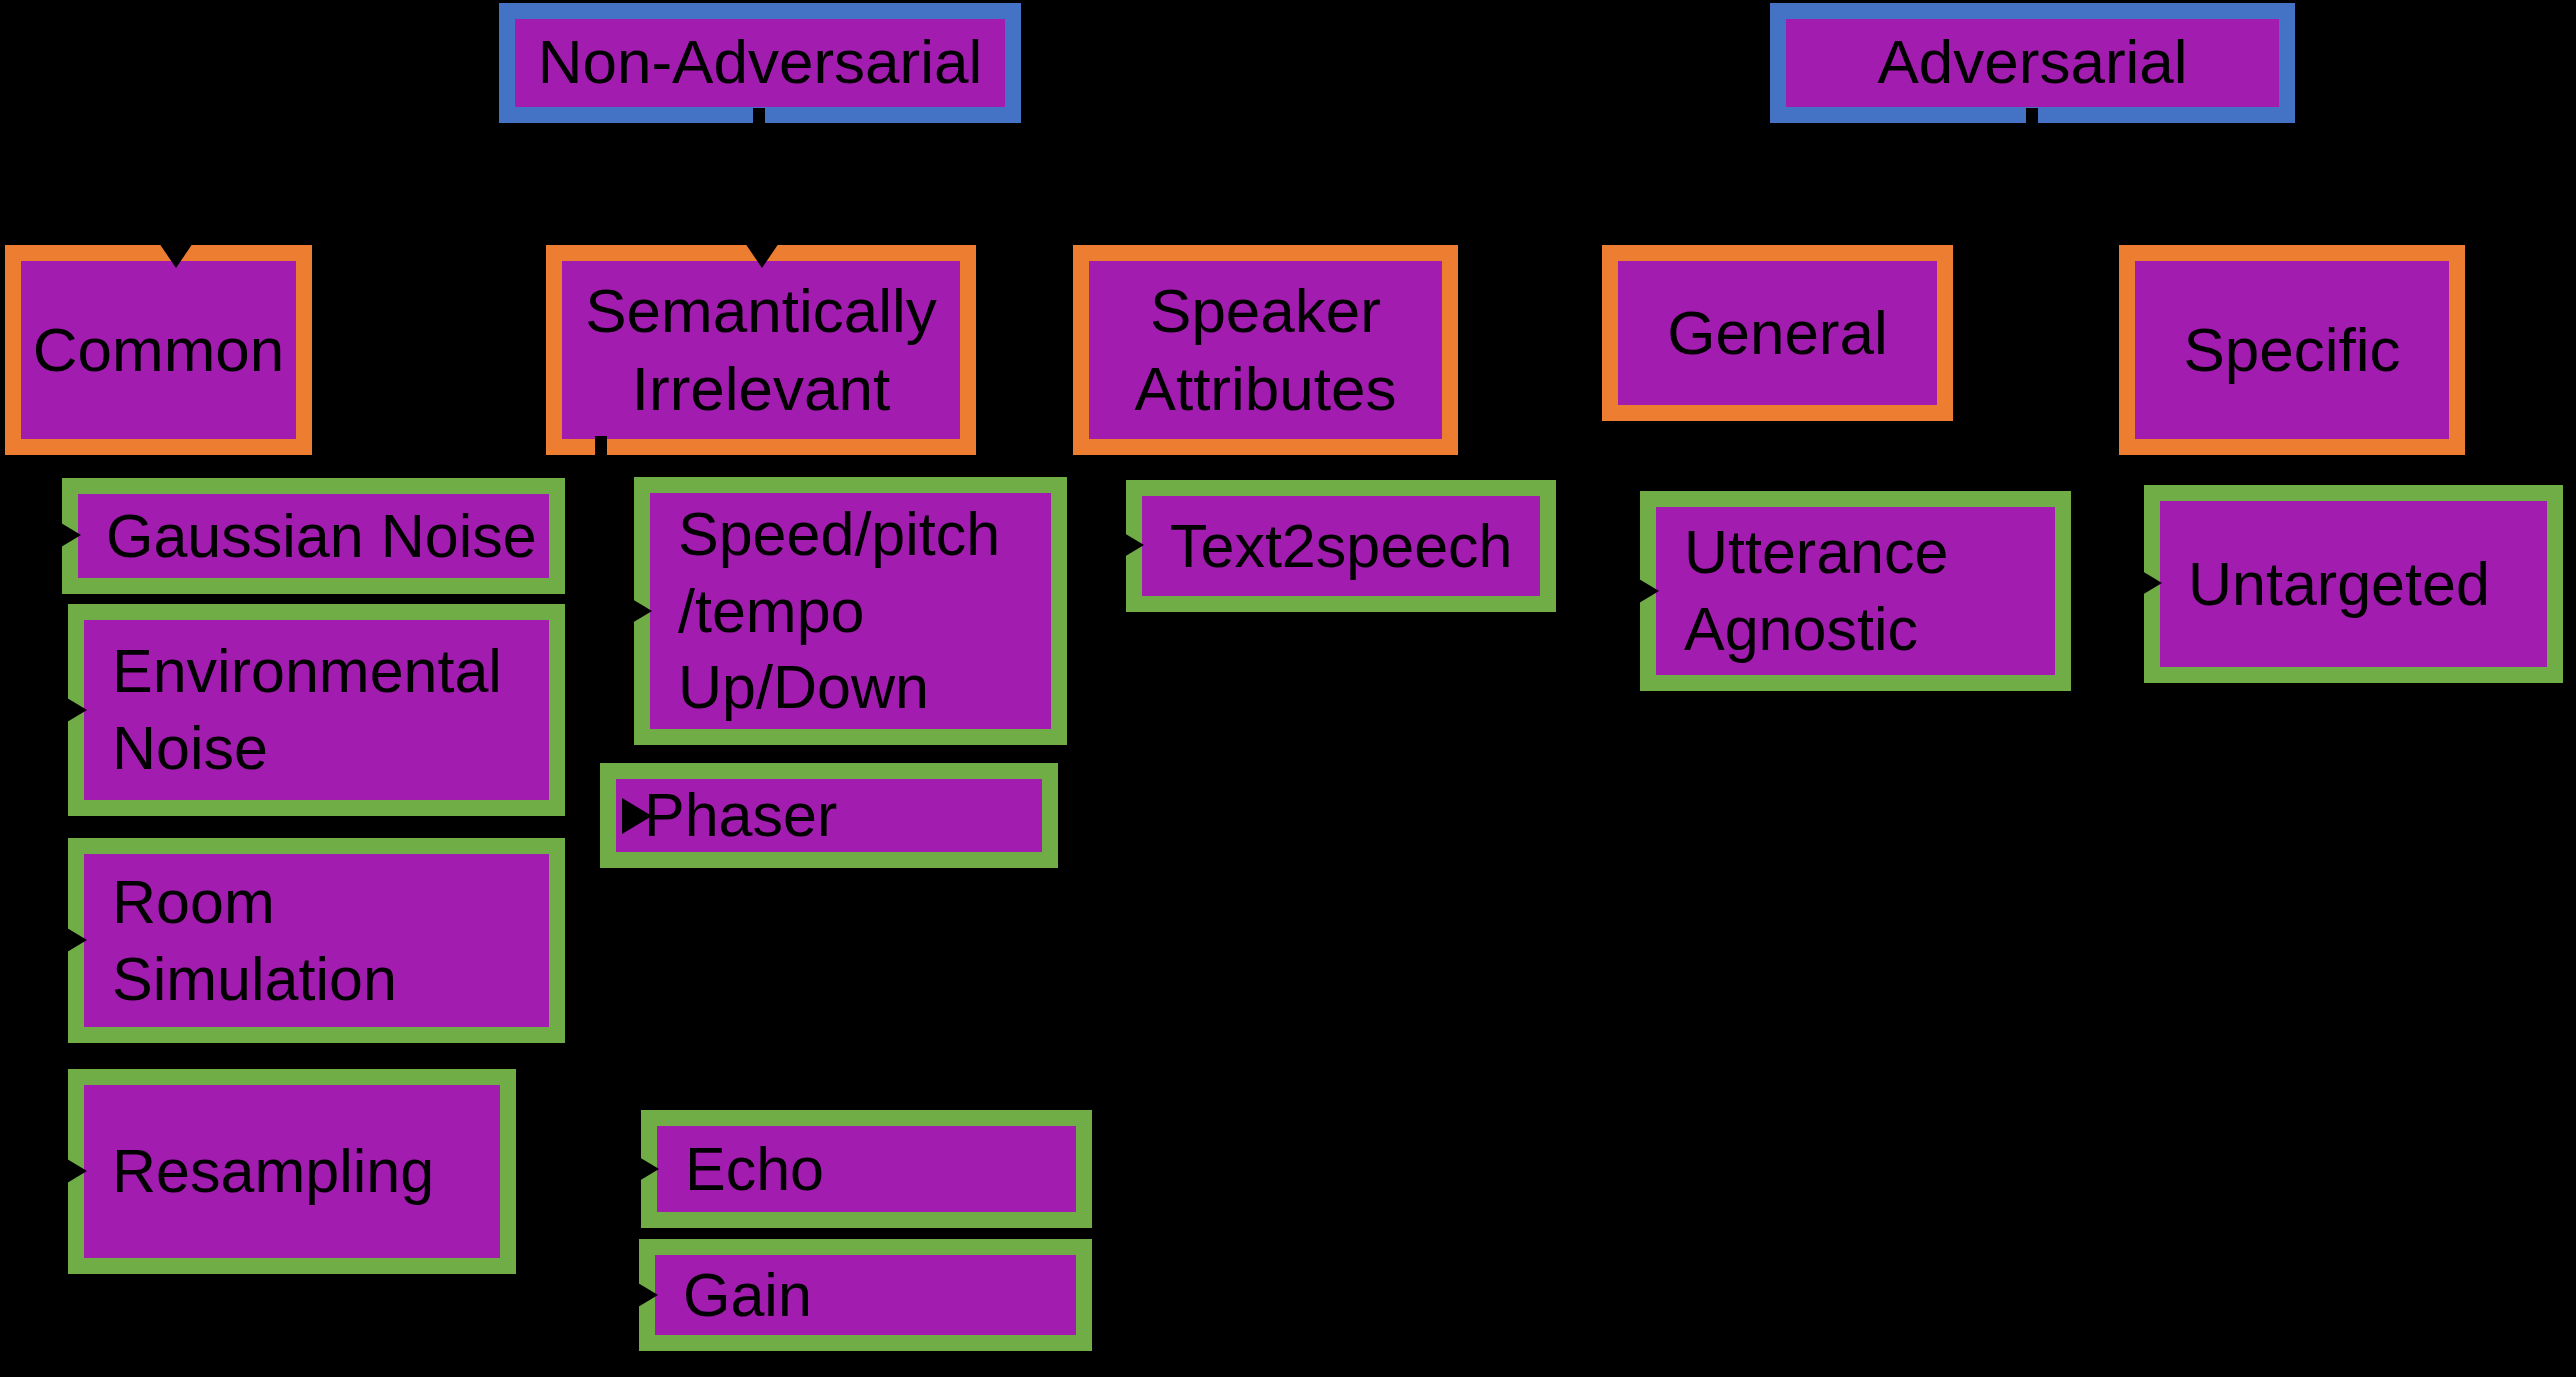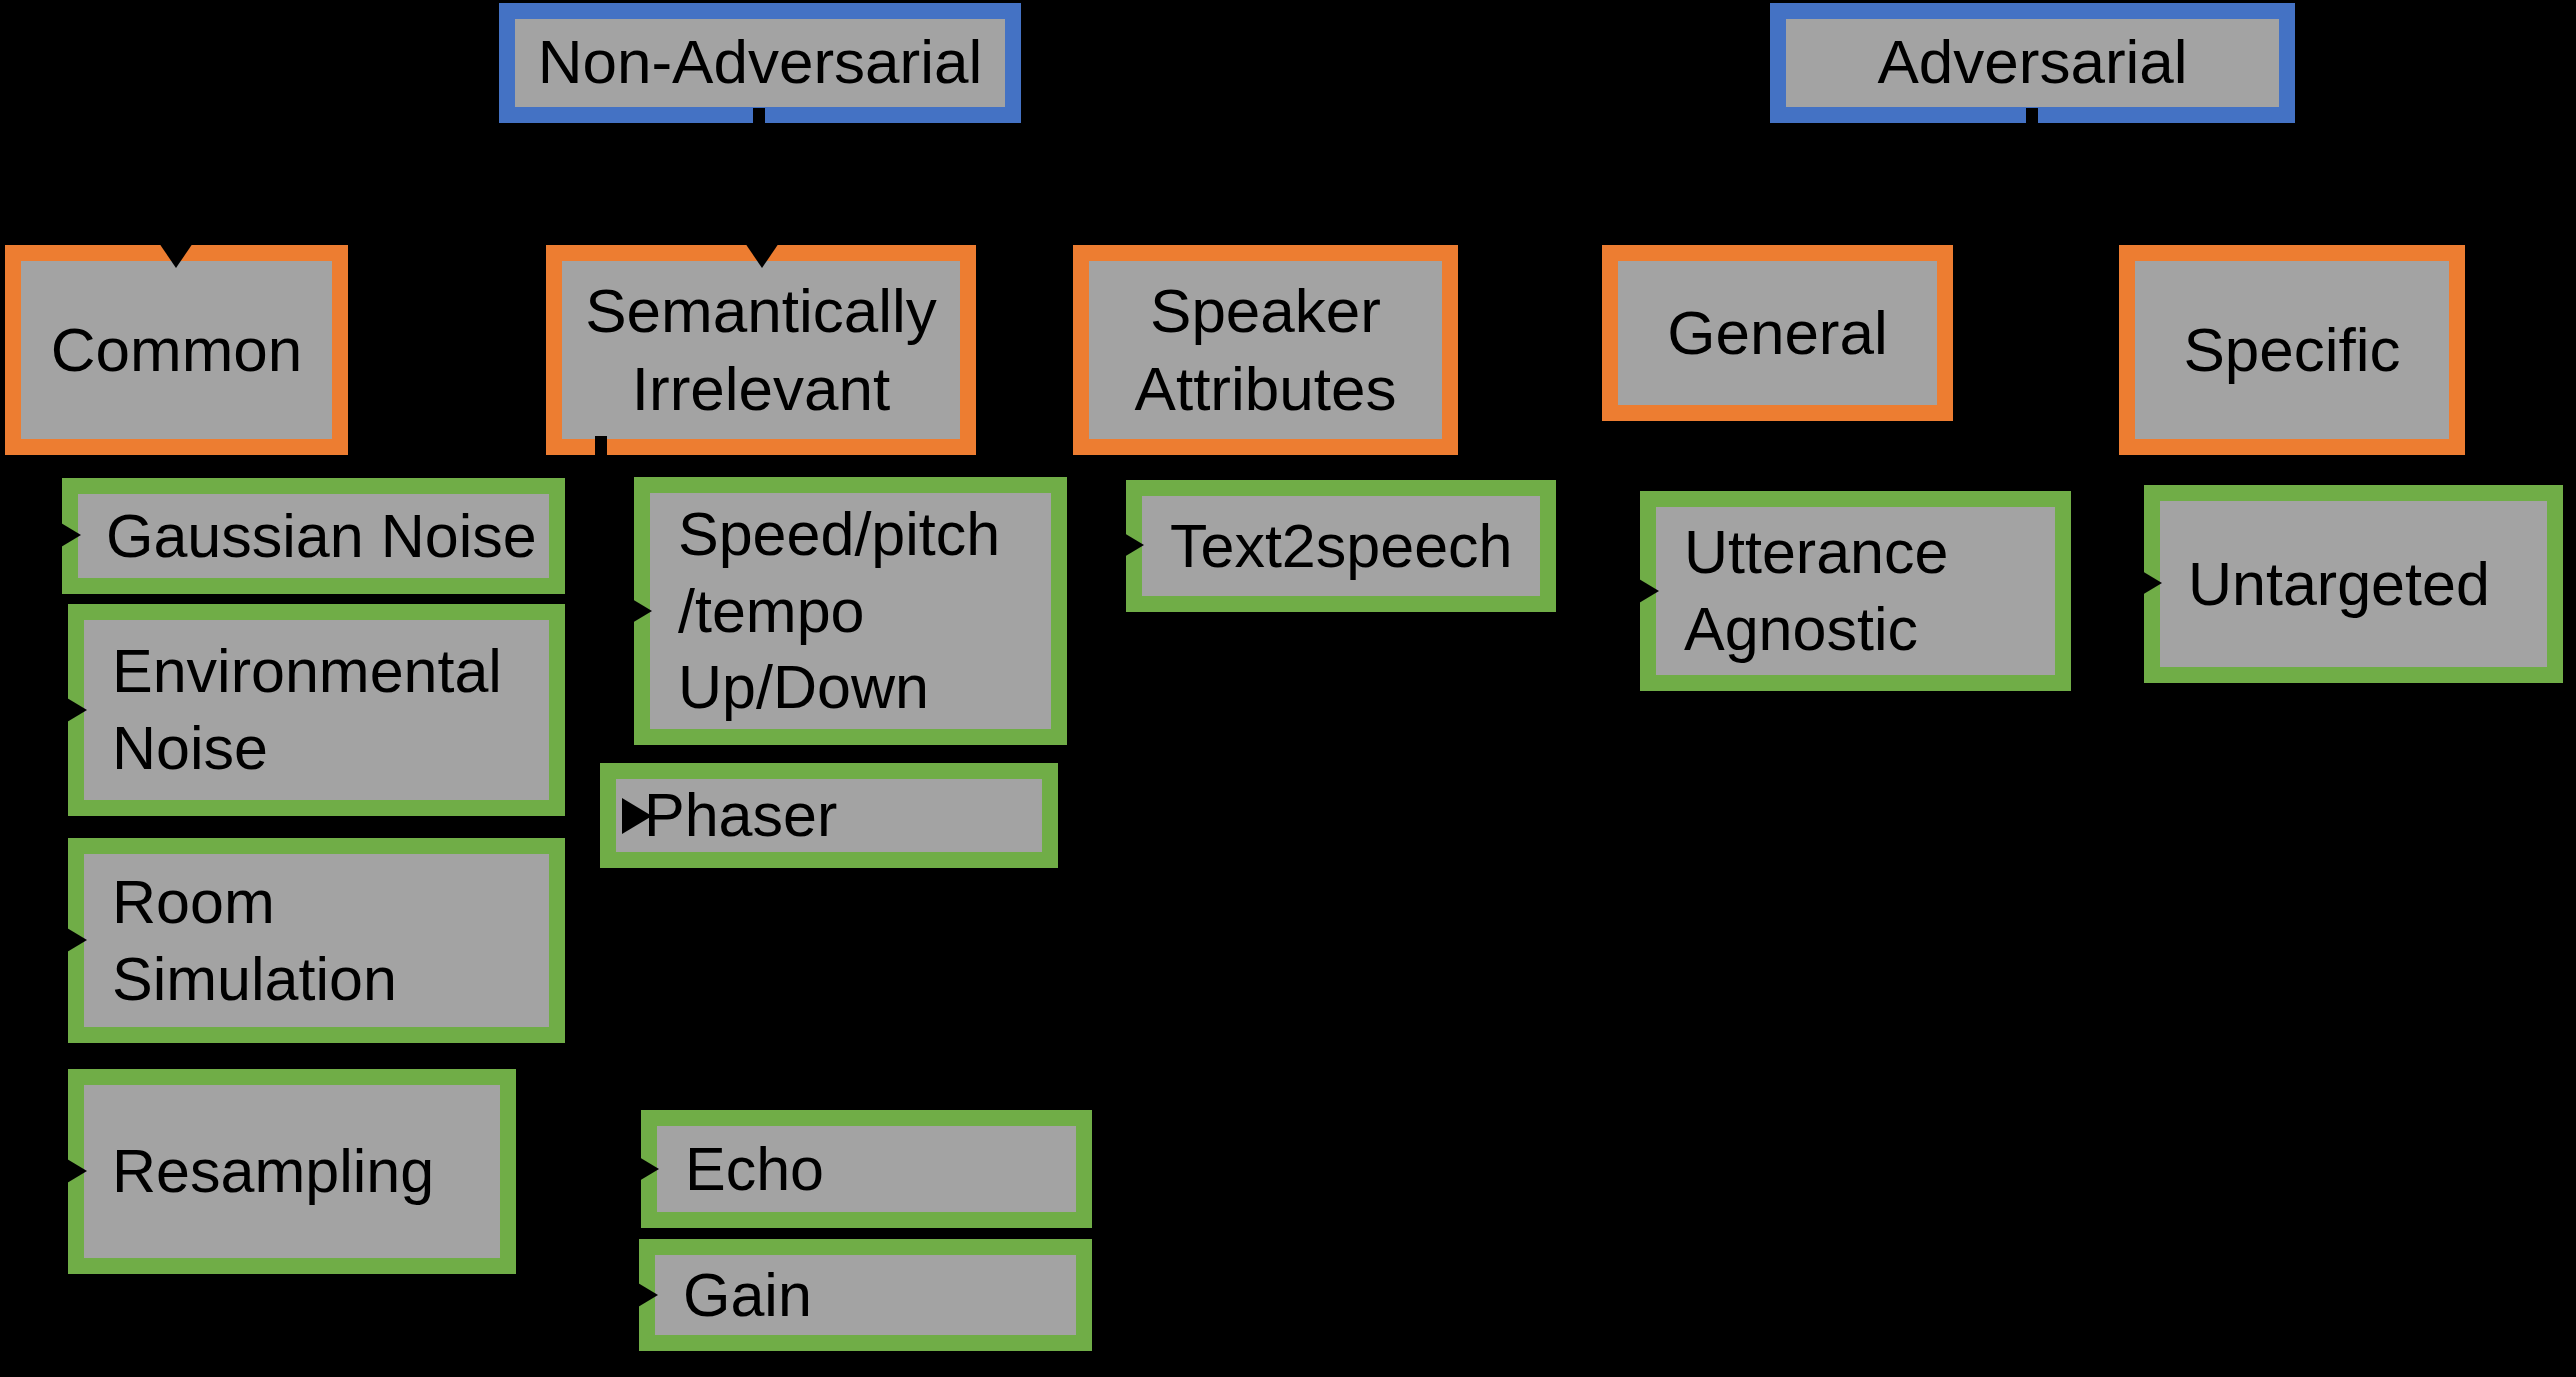--- a/index.html
+++ b/index.html
@@ -7,21 +7,21 @@
     width: 2576px; height: 1377px;
     background: #000000;
     position: relative;
     overflow: hidden;
     font-family: "Liberation Sans", sans-serif;
   }
   .canvas { position: absolute; inset: 0; }
   .box {
     position: absolute;
     box-sizing: border-box;
-    background: #a3a3a3;
+    background: #a21caf;
     color: #000000;
     display: flex;
     align-items: center;
   }
   .lv1 {
     border: 16.7px solid #4472C4;
     justify-content: center;
     text-align: center;
     font-size: 62px; line-height: 1.26;
   }
@@ -68,21 +68,21 @@
   <div class="box lv1" style="left:499px;top:2.5px;width:522px;height:120px">
     <span class="label">Non-Adversarial</span>
   </div>
   <div class="box lv1" style="left:1770px;top:2.5px;width:525px;height:120px">
     <span class="label">Adversarial</span>
   </div>
 
   <div class="stub" style="left:753px;top:108px"></div>
   <div class="stub" style="left:2026px;top:108px"></div>
 
-  <div class="box lv2" style="left:5px;top:245px;width:343px;height:210px">
+  <div class="box lv2" style="left:5px;top:245px;width:307px;height:210px">
     <span class="label">Common</span>
   </div>
   <div class="box lv2" style="left:546px;top:245px;width:430px;height:210px">
     <span class="label">Semantically
 Irrelevant</span>
   </div>
   <div class="box lv2" style="left:1073px;top:245px;width:385px;height:210px">
     <span class="label">Speaker
 Attributes</span>
   </div>

